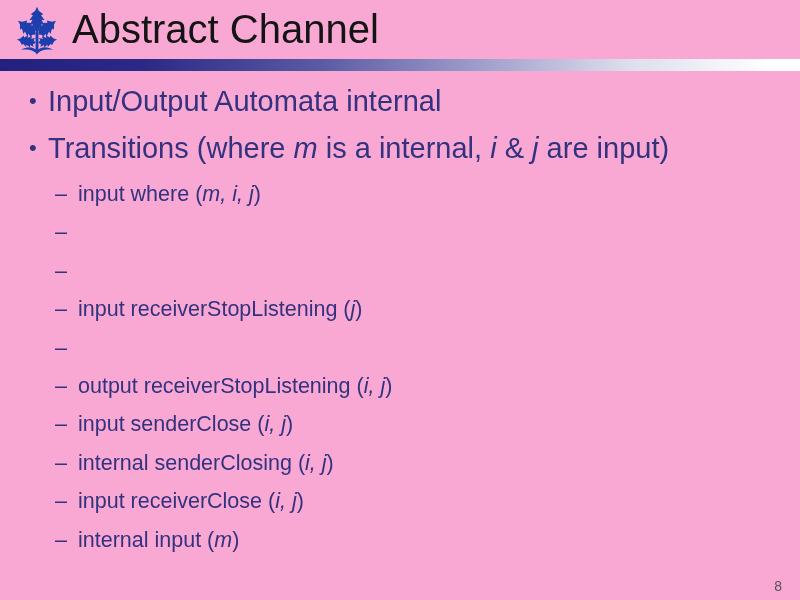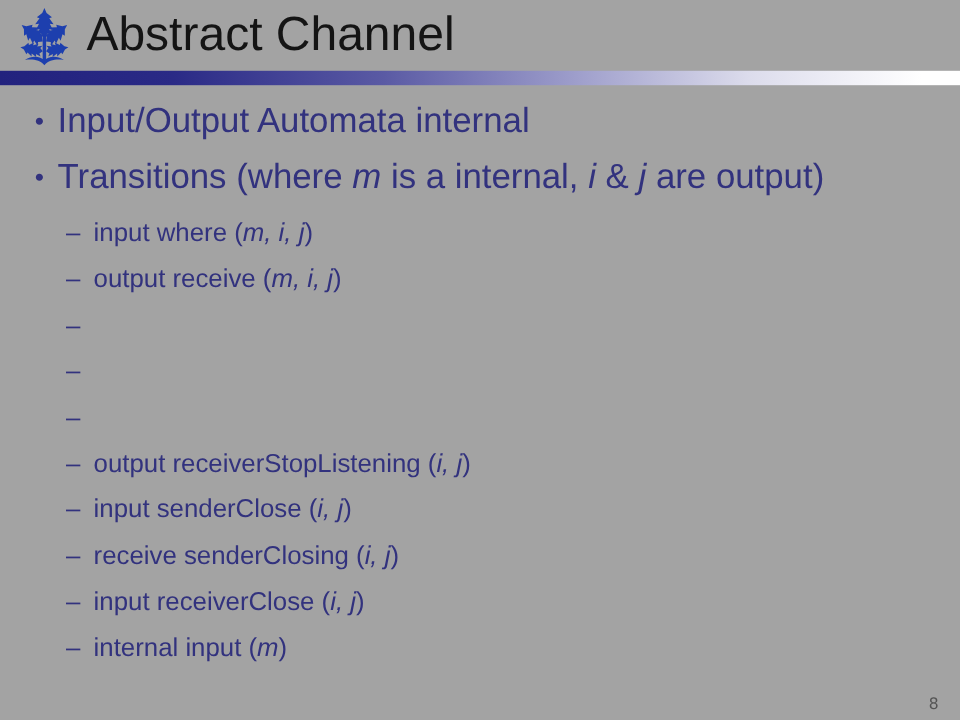--- a/index.html
+++ b/index.html
@@ -1,20 +1,20 @@
 <!DOCTYPE html>
 <html style="--title-text: #141414; --body-text: #32327e; --bar-navy: #22227e; --logo-blue: #1d3fae; --page-number: #545454;"><head>
 <meta charset="utf-8">
 <style>
   html, body { margin: 0; padding: 0; background: #ffffff; }
   .slide {
     position: relative;
     width: 800px;
     height: 600px;
-    background: #a3a3a3;
+    background: #f9a8d4;
     overflow: hidden;
     font-family: "Liberation Sans", sans-serif;
   }
   .logo {
     position: absolute;
     left: 9px;
     top: 4px;
     width: 56px;
     height: 54px;
     color: var(--logo-blue, #1d3fae);
@@ -117,53 +117,53 @@
 
   <div class="rule"></div>
 
   <ul class="bullets">
       <li>
         <span class="marker">•</span>
         <span class="txt"><span>Input/Output Automata internal</span></span>
       </li>
       <li>
         <span class="marker">•</span>
-        <span class="txt"><span>Transitions (where </span><span class="it">m</span><span> is a internal, </span><span class="it">i</span><span> &amp; </span><span class="it">j</span><span> are output)</span></span>
+        <span class="txt"><span>Transitions (where </span><span class="it">m</span><span> is a internal, </span><span class="it">i</span><span> &amp; </span><span class="it">j</span><span> are input)</span></span>
       </li>
     </ul>
 
   <ul class="subbullets">
       <li>
         <span class="marker">–</span>
         <span class="txt"><span>input where (</span><span class="it">m, i, j</span><span>)</span></span>
       </li>
       <li>
         <span class="marker">–</span>
-        <span class="txt"><span>output receive (</span><span class="it">m, i, j</span><span>)</span></span>
       </li>
       <li>
         <span class="marker">–</span>
       </li>
       <li>
         <span class="marker">–</span>
+        <span class="txt"><span>input receiverStopListening (</span><span class="it">j</span><span>)</span></span>
       </li>
       <li>
         <span class="marker">–</span>
       </li>
       <li>
         <span class="marker">–</span>
         <span class="txt"><span>output receiverStopListening (</span><span class="it">i, j</span><span>)</span></span>
       </li>
       <li>
         <span class="marker">–</span>
         <span class="txt"><span>input senderClose (</span><span class="it">i, j</span><span>)</span></span>
       </li>
       <li>
         <span class="marker">–</span>
-        <span class="txt"><span>receive senderClosing (</span><span class="it">i, j</span><span>)</span></span>
+        <span class="txt"><span>internal senderClosing (</span><span class="it">i, j</span><span>)</span></span>
       </li>
       <li>
         <span class="marker">–</span>
         <span class="txt"><span>input receiverClose (</span><span class="it">i, j</span><span>)</span></span>
       </li>
       <li>
         <span class="marker">–</span>
         <span class="txt"><span>internal input (</span><span class="it">m</span><span>)</span></span>
       </li>
     </ul>

